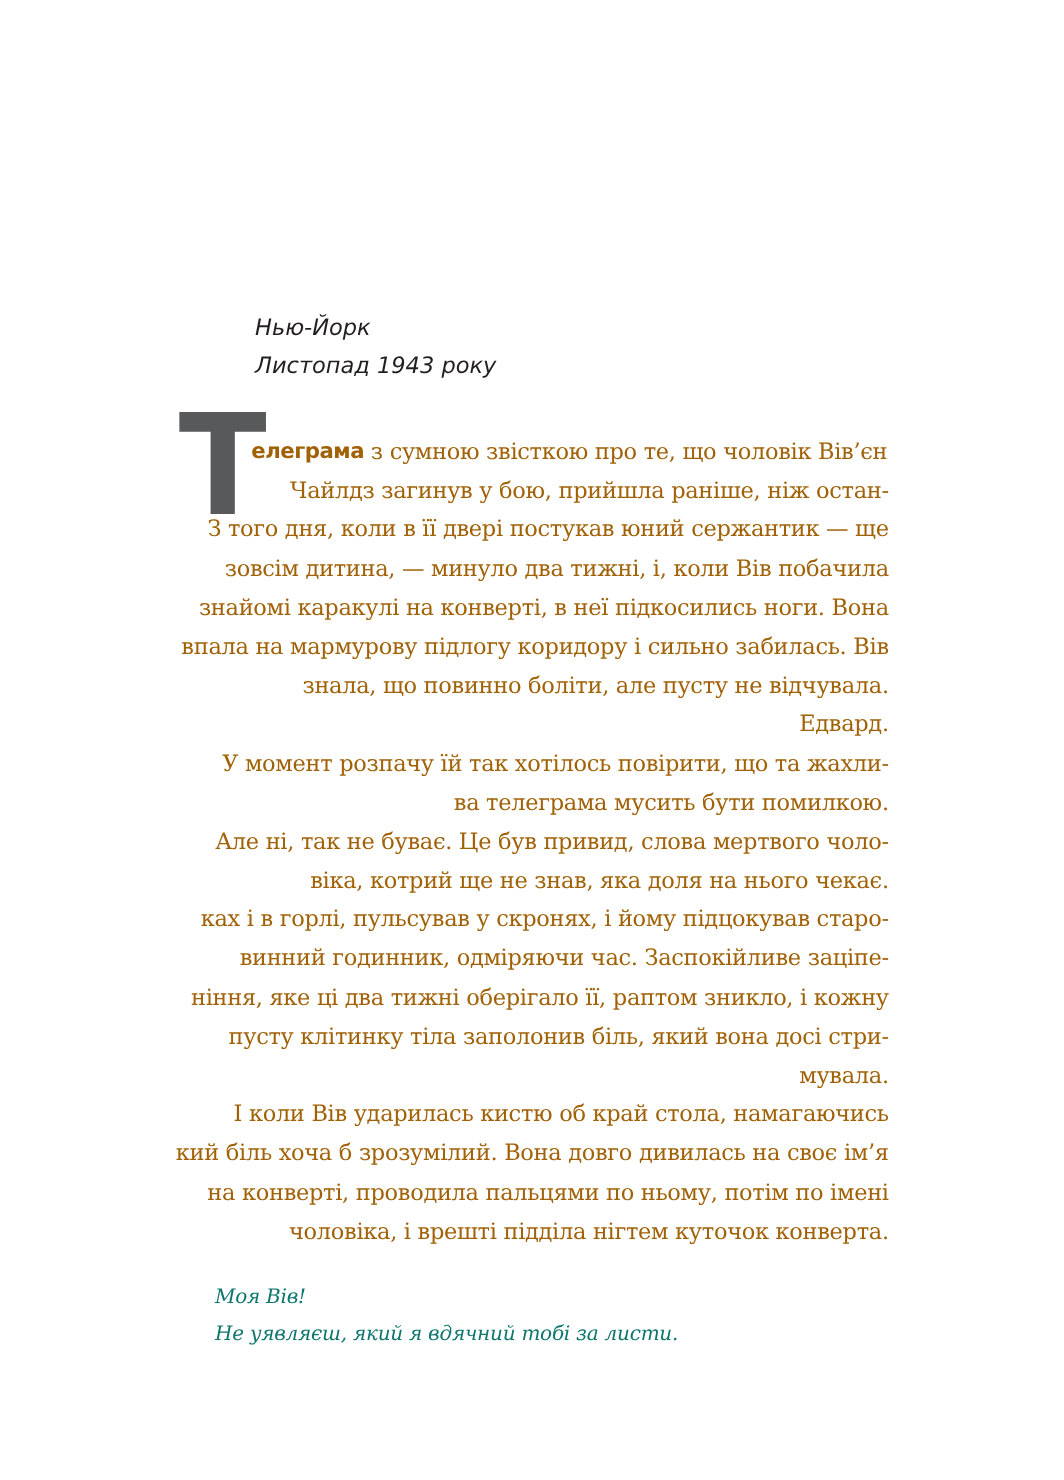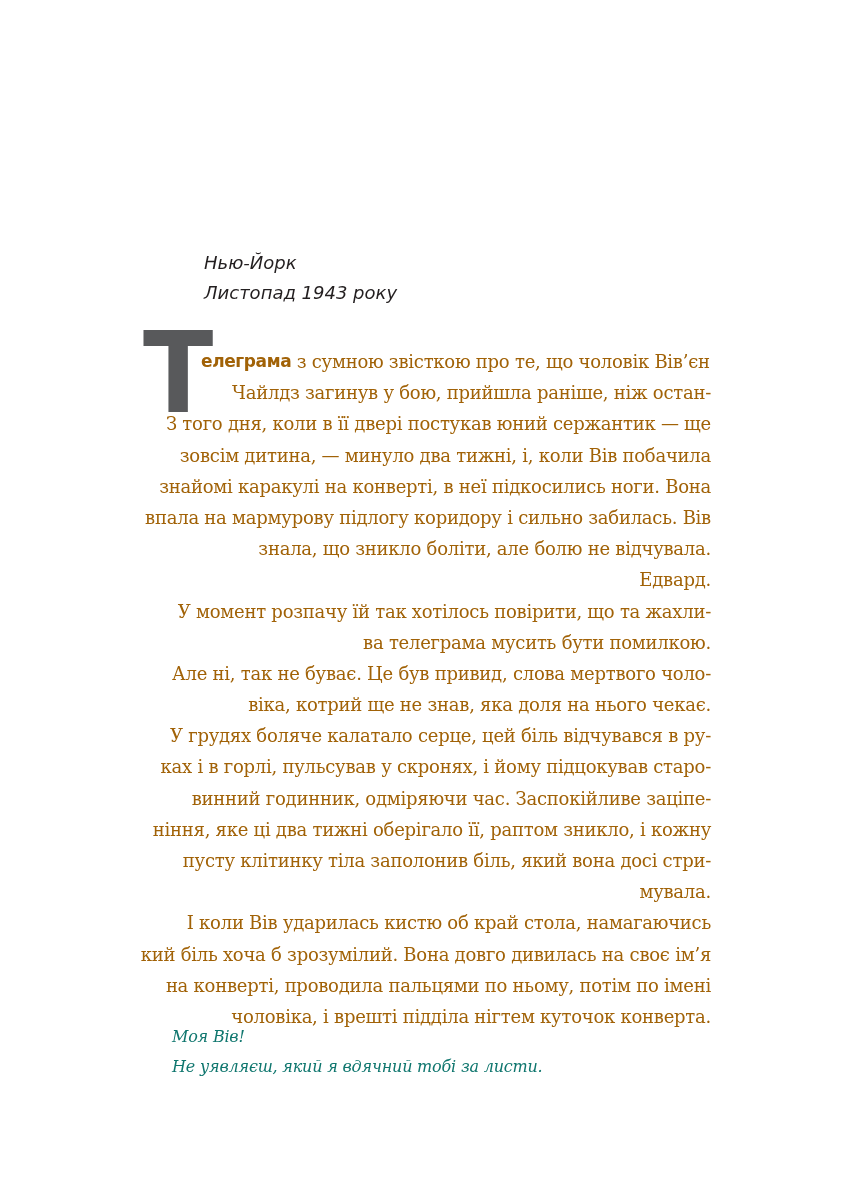--- a/index.html
+++ b/index.html
@@ -51,21 +51,21 @@
       <div class="line last">
           <span>зовсім дитина, — минуло два тижні, і, коли Вів побачила</span>
         </div>
       <div class="line last">
           <span>знайомі каракулі на конверті, в неї підкосились ноги. Вона</span>
         </div>
       <div class="line last">
           <span>впала на мармурову підлогу коридору і сильно забилась. Вів</span>
         </div>
       <div class="line last">
-          <span>знала, що зникло боліти, але болю не відчувала.</span>
+          <span>знала, що повинно боліти, але пусту не відчувала.</span>
         </div>
     </div>
 
     <div>
       <div class="line last indent">
           <span>Едвард.</span>
         </div>
     </div>
 
     <div>
@@ -80,23 +80,20 @@
     <div>
       <div class="line last indent">
           <span>Але ні, так не буває. Це був привид, слова мертвого чоло-</span>
         </div>
       <div class="line last">
           <span>віка, котрий ще не знав, яка доля на нього чекає.</span>
         </div>
     </div>
 
     <div>
-      <div class="line last indent">
-          <span>У грудях боляче калатало серце, цей біль відчувався в ру-</span>
-        </div>
       <div class="line last">
           <span>ках і в горлі, пульсував у скронях, і йому підцокував старо-</span>
         </div>
       <div class="line last">
           <span>винний годинник, одміряючи час. Заспокійливе заціпе-</span>
         </div>
       <div class="line last">
           <span>ніння, яке ці два тижні оберігало її, раптом зникло, і кожну</span>
         </div>
       <div class="line last">

